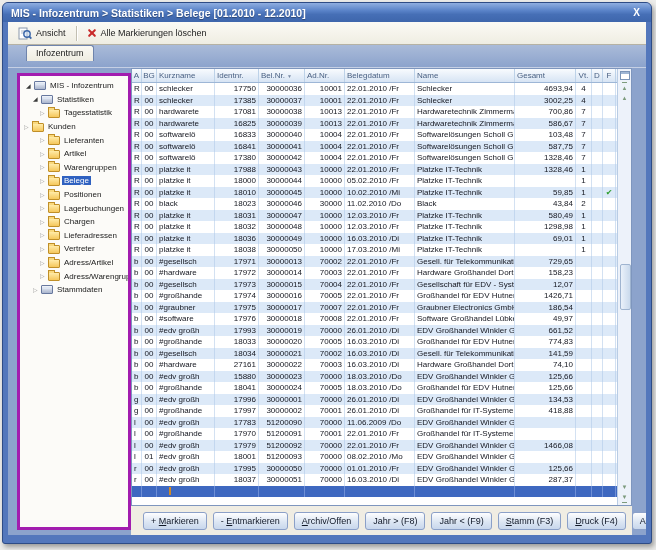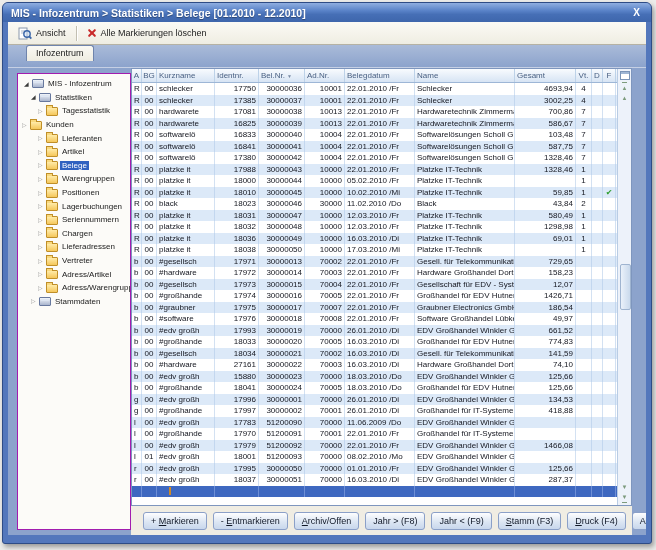--- a/index.html
+++ b/index.html
@@ -12,21 +12,21 @@
   .toolbar{height:22px;background:linear-gradient(180deg,#FBFAF5,#EFEDE2);border-bottom:1px solid #B5B2A4;display:flex;align-items:center;padding:0 4px;}
   .tb-btn{display:flex;align-items:center;gap:4px;font-size:9px;color:#1d1d1d;padding:2px 5px;border:1px solid transparent;border-radius:2px;}
   .tb-sep{width:1px;height:15px;background:#C2BFB1;margin:0 4px;box-shadow:1px 0 0 #fff;}
   .icon-x{position:relative;width:10px;height:10px;display:inline-block;}
   .icon-x::before,.icon-x::after{content:"";position:absolute;left:0;top:4px;width:10px;height:2px;background:#C92A2A;border-radius:1px;}
   .icon-x::before{transform:rotate(45deg);} .icon-x::after{transform:rotate(-45deg);}
   .tabstrip{height:22px;background:linear-gradient(180deg,#AABBD9,#8CA3CC);display:flex;align-items:flex-start;padding-left:18px;border-bottom:1px solid #C6D0E4;}
   .tab{background:linear-gradient(180deg,#FAF9F4,#EEECE1);border:1px solid #6F84AC;border-bottom:none;border-radius:3px 3px 0 0;font-size:9px;padding:2px 9px 3px 9px;color:#222;margin-bottom:-1px;}
   .main{position:relative;height:468px;background:#8CA3CC;}
   
-  .tree-panel{position:absolute;left:9px;top:5px;width:114px;height:457px;background:#FCFBF8;border:1px solid #a21caf;overflow:hidden;box-sizing:border-box;padding-top:3px;}
+  .tree-panel{position:absolute;left:9px;top:5px;width:114px;height:457px;background:#FCFBF8;border:3px solid #a21caf;overflow:hidden;box-sizing:border-box;padding-top:3px;}
   .tree-row{display:flex;align-items:center;height:13.6px;font-size:8px;color:#1a1a1a;white-space:nowrap;overflow:hidden;}
   .exp{width:8px;display:inline-block;font-size:6px;line-height:8px;flex:0 0 8px;}
   .exp.expanded{color:#3a3a3a;} .exp.collapsed{color:#9a9a9a;}
   .ticon{display:inline-block;flex:0 0 12px;height:9px;margin-right:2px;position:relative;box-sizing:border-box;}
   .ticon.archive{width:12px;background:linear-gradient(180deg,#F2F5FA,#A9B5CE);border:1px solid #67789E;border-radius:1px;}
   .ticon.archive::before{content:"";position:absolute;left:1px;top:1px;right:1px;height:2px;background:#DDE5F2;}
   .ticon.folder{width:11px;background:linear-gradient(180deg,#FFEBA8,#F5C75B);border:1px solid #C08F28;border-radius:1px;margin-top:1px;}
   .ticon.folder::before{content:"";position:absolute;left:-1px;top:-3px;width:5px;height:2px;background:#F9D97E;border:1px solid #C08F28;border-bottom:none;}
   .tlabel{padding:0 2px;}
   .tlabel.sel{background:#2F61C0;color:#fff;}
@@ -121,41 +121,36 @@
             <span class="tlabel">Lieferanten</span>
           </div>
           <div class="tree-row" style="padding-left: 20px;">
             <span class="exp collapsed">▷</span>
             <span class="ticon folder"></span>
             <span class="tlabel">Artikel</span>
           </div>
           <div class="tree-row" style="padding-left: 20px;">
             <span class="exp collapsed">▷</span>
             <span class="ticon folder"></span>
+            <span class="tlabel">Warengruppen</span>
+          </div>
+          <div class="tree-row" style="padding-left: 20px;">
+            <span class="exp collapsed">▷</span>
+            <span class="ticon folder"></span>
             <span class="tlabel sel">Belege</span>
           </div>
           <div class="tree-row" style="padding-left: 20px;">
             <span class="exp collapsed">▷</span>
             <span class="ticon folder"></span>
-            <span class="tlabel">Warengruppen</span>
-          </div>
-          <div class="tree-row" style="padding-left: 20px;">
-            <span class="exp collapsed">▷</span>
-            <span class="ticon folder"></span>
             <span class="tlabel">Positionen</span>
           </div>
           <div class="tree-row" style="padding-left: 20px;">
             <span class="exp collapsed">▷</span>
             <span class="ticon folder"></span>
             <span class="tlabel">Lagerbuchungen</span>
-          </div>
-          <div class="tree-row" style="padding-left: 20px;">
-            <span class="exp collapsed">▷</span>
-            <span class="ticon folder"></span>
-            <span class="tlabel">Seriennummern</span>
           </div>
           <div class="tree-row" style="padding-left: 20px;">
             <span class="exp collapsed">▷</span>
             <span class="ticon folder"></span>
             <span class="tlabel">Chargen</span>
           </div>
           <div class="tree-row" style="padding-left: 20px;">
             <span class="exp collapsed">▷</span>
             <span class="ticon folder"></span>
             <span class="tlabel">Lieferadressen</span>

